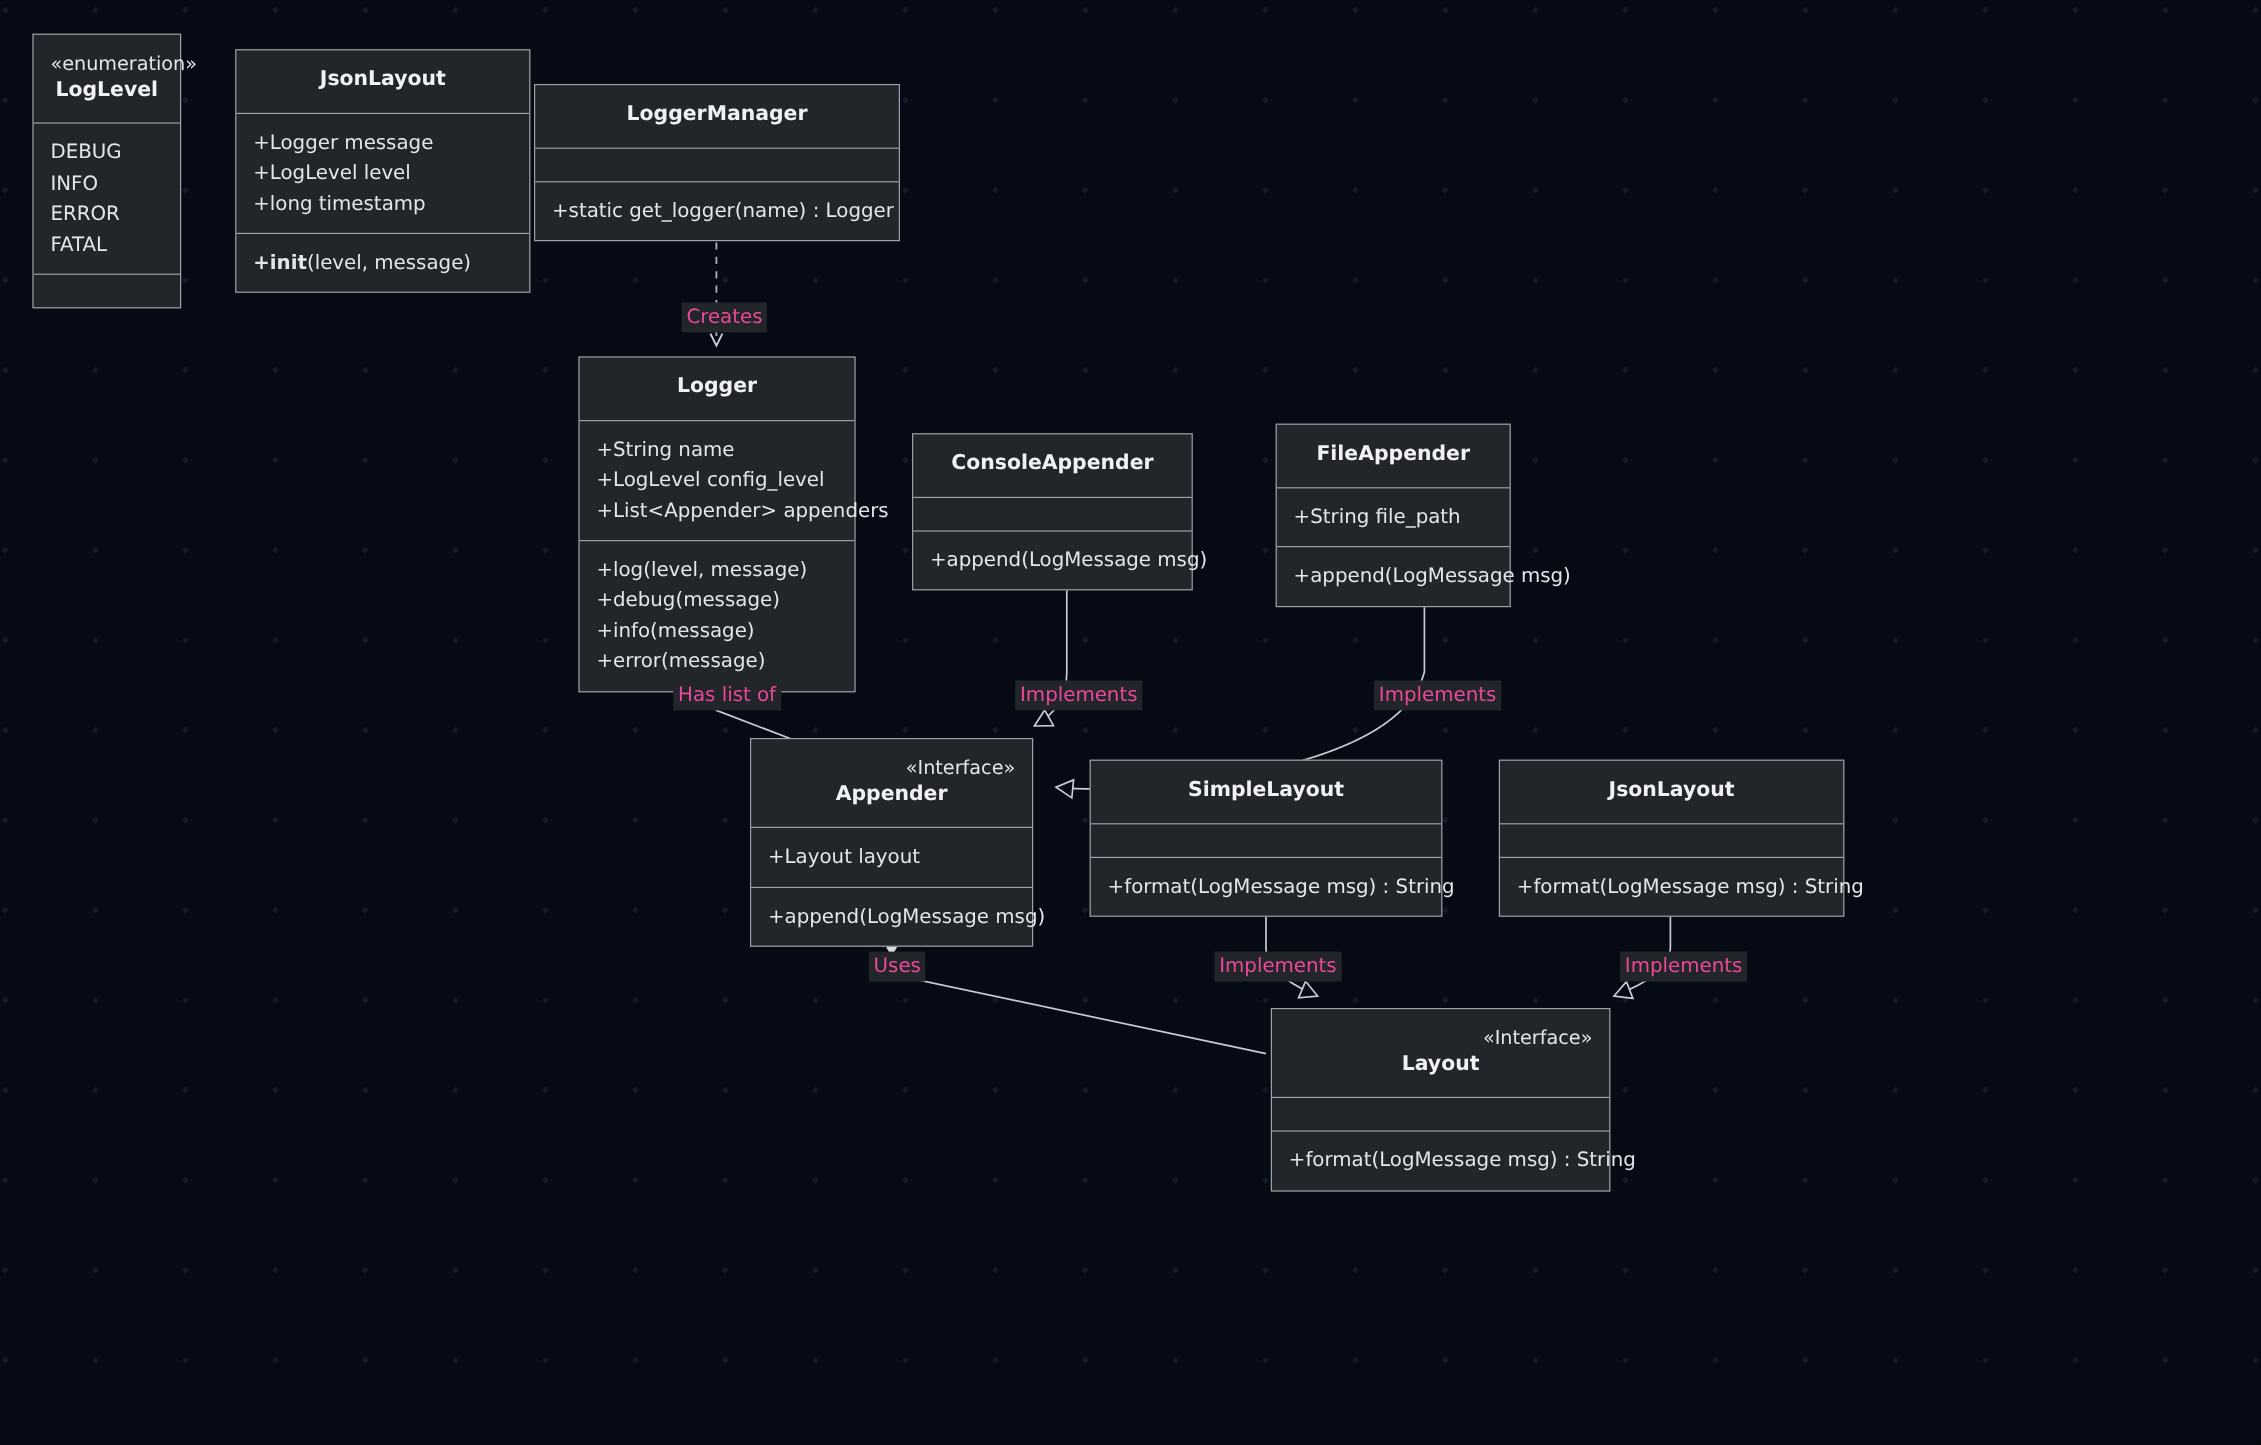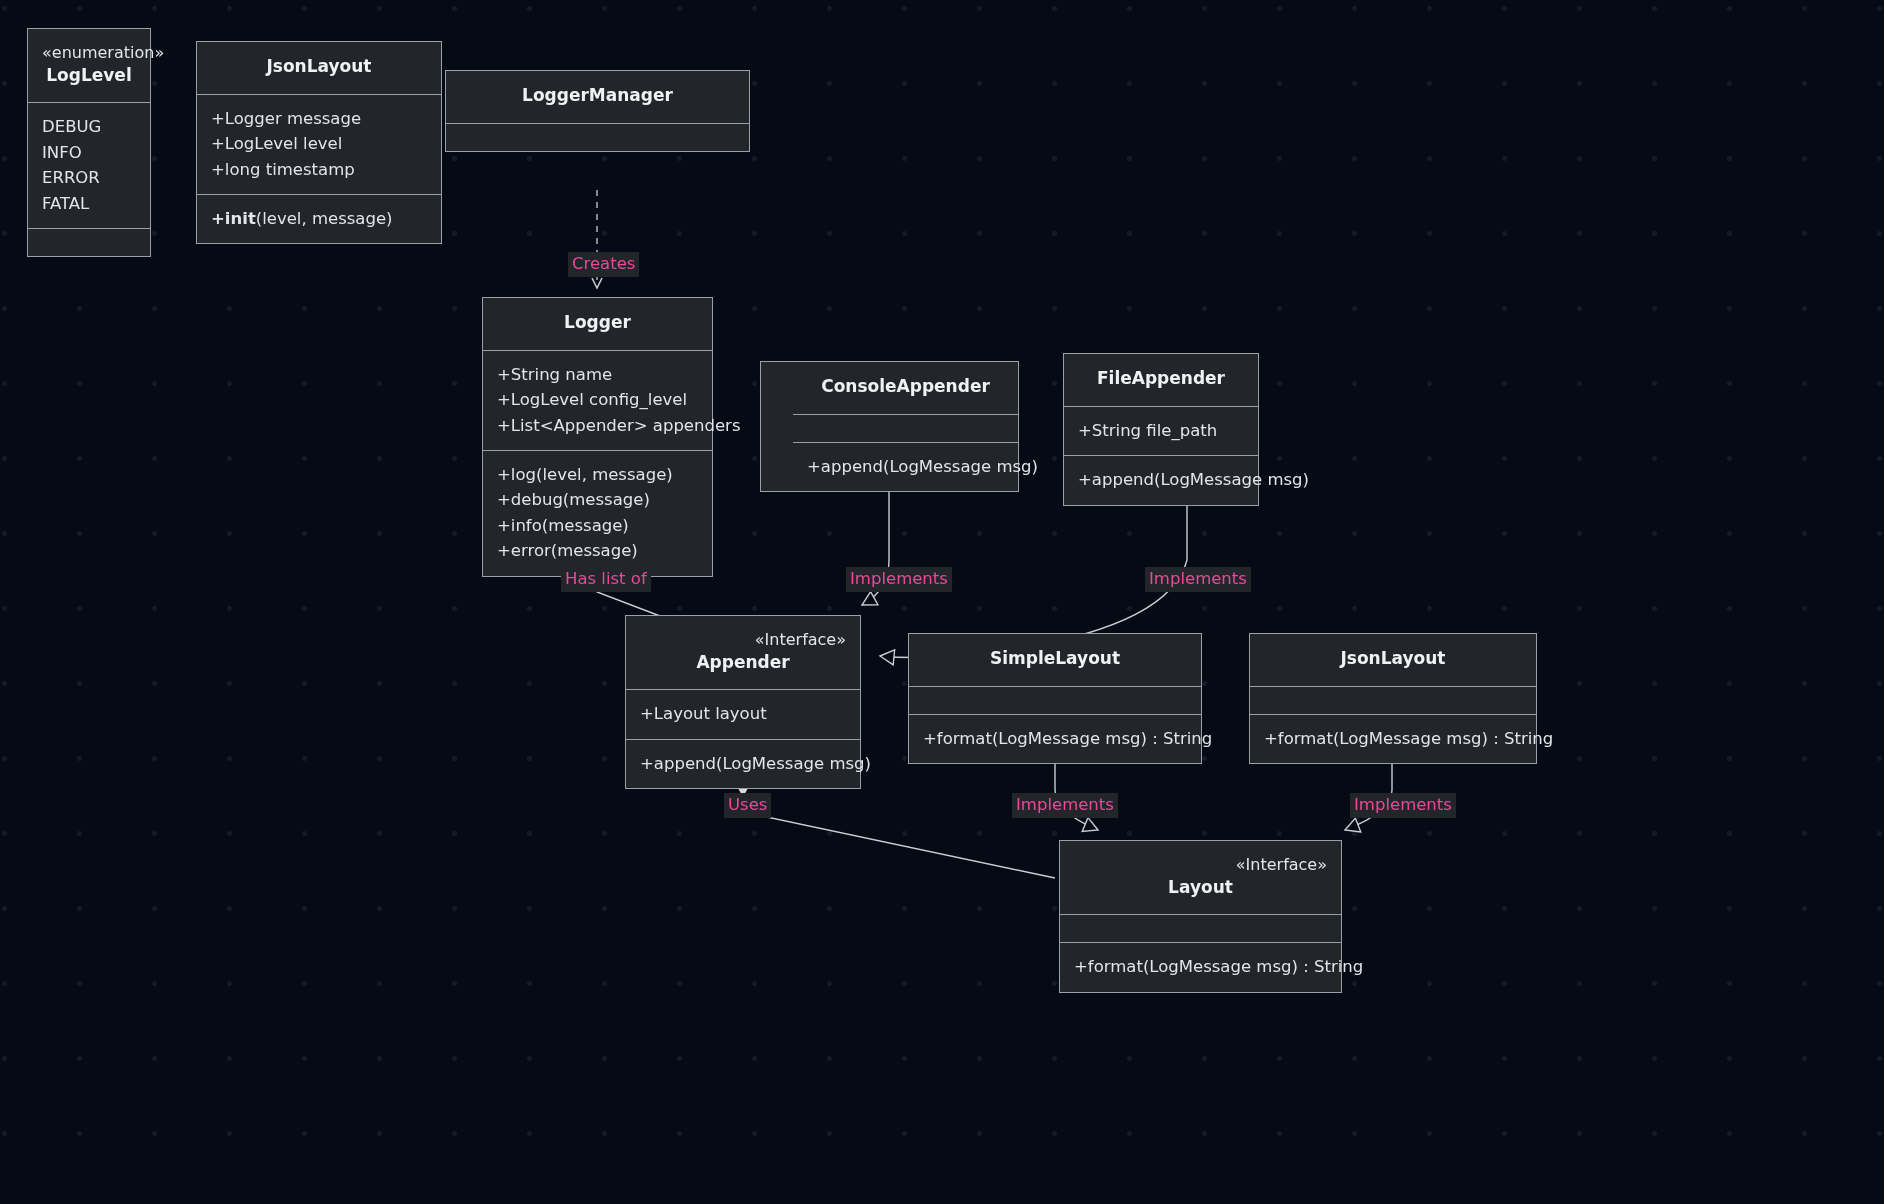--- a/index.html
+++ b/index.html
@@ -83,21 +83,21 @@
     padding: 1px 0;
   }
 
   .uml-row b { font-weight: bold; }
 
   
   #node-loglevel      { left: 27px;   top: 28px;   width: 124px; }
   #node-logmessage    { left: 196px;  top: 41px;   width: 246px; }
   #node-loggermanager { left: 445px;  top: 70px;   width: 305px; }
   #node-logger        { left: 482px;  top: 297px;  width: 231px; }
-  #node-consoleapp    { left: 760px;  top: 361px;  width: 259px; padding-left: 32px; }
+  #node-consoleapp    { left: 760px;  top: 361px;  width: 234px; }
   #node-fileapp       { left: 1063px; top: 353px;  width: 196px; }
   #node-appender      { left: 625px;  top: 615px;  width: 236px; }
   #node-simplelayout  { left: 908px;  top: 633px;  width: 294px; }
   #node-jsonlayout    { left: 1249px; top: 633px;  width: 288px; }
   #node-layout        { left: 1059px; top: 840px;  width: 283px; }
 
   .edge-label {
     position: absolute;
     background: #22252a;
     color: #ec4899;
@@ -180,20 +180,23 @@
     <div class="uml-compartment">
       <div class="uml-row"><b>+init</b><span>(level, message)</span></div>
     </div>
   </div>
 
   <div class="uml-node" id="node-loggermanager">
     <div class="uml-header">
       <span class="uml-title">LoggerManager</span>
     </div>
     <div class="uml-compartment empty"></div>
+    <div class="uml-compartment">
+      <div class="uml-row">+static get_logger(name) : Logger</div>
+    </div>
   </div>
 
   <div class="uml-node" id="node-logger">
     <div class="uml-header">
       <span class="uml-title">Logger</span>
     </div>
     <div class="uml-compartment">
       <div class="uml-row">+String name</div>
       <div class="uml-row">+LogLevel config_level</div>
       <div class="uml-row">+List&lt;Appender&gt; appenders</div>

